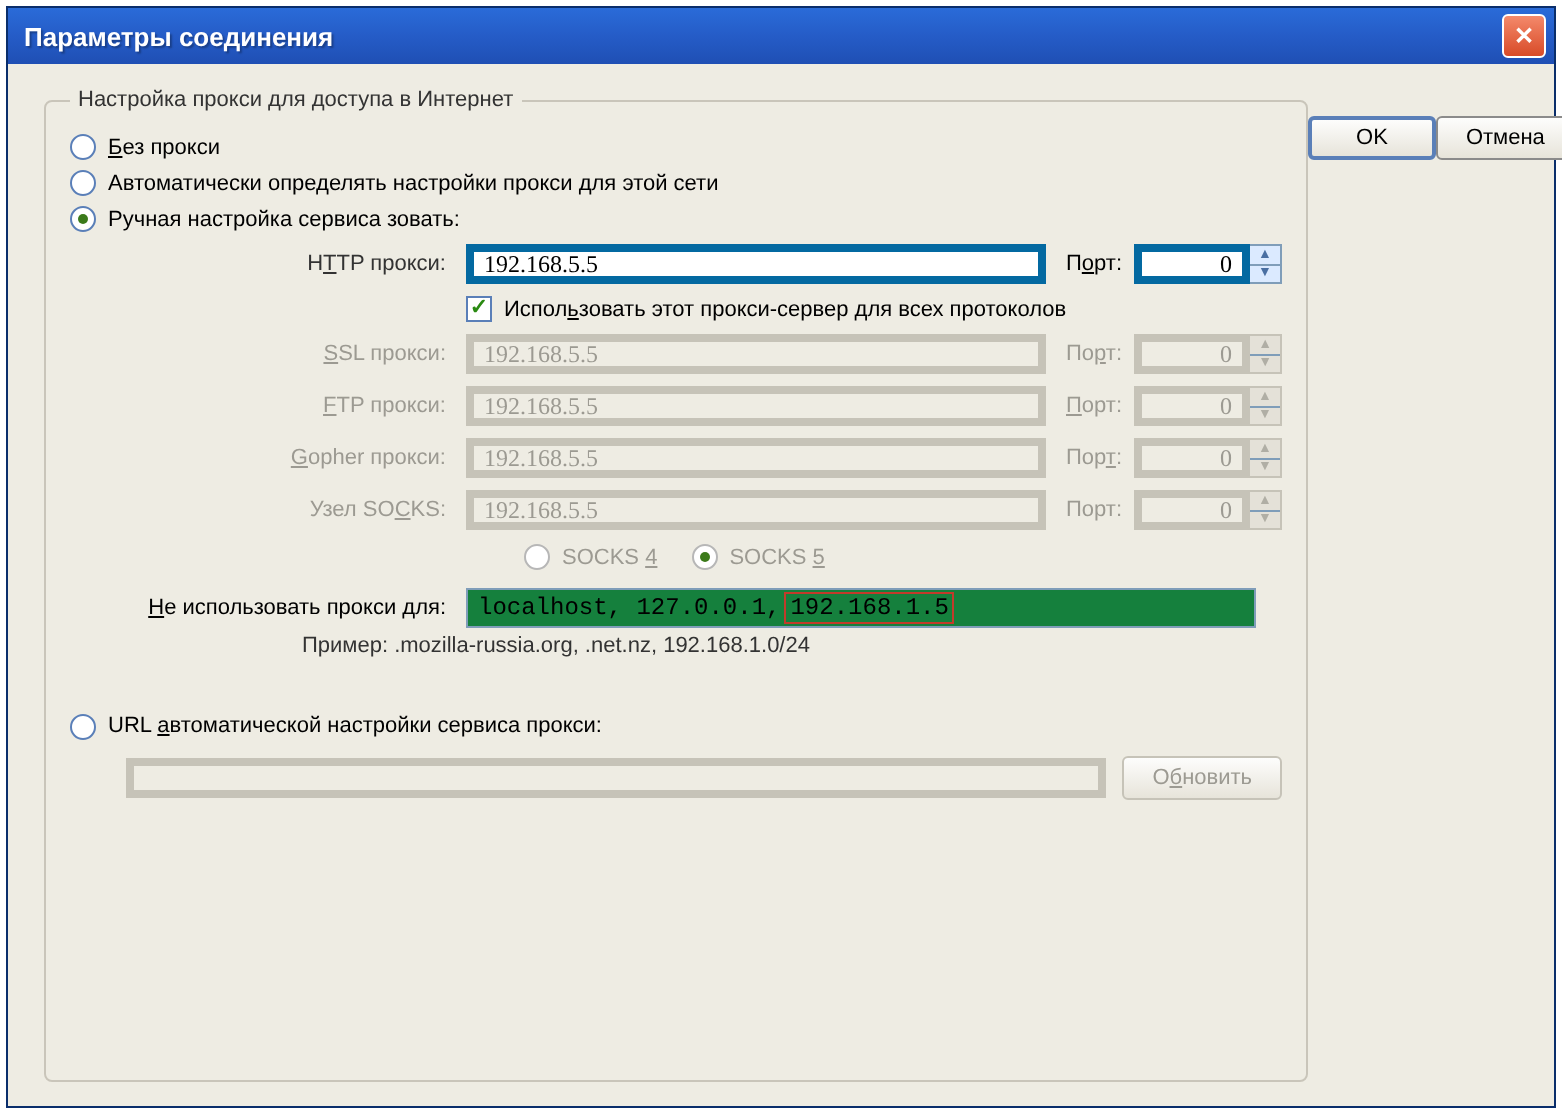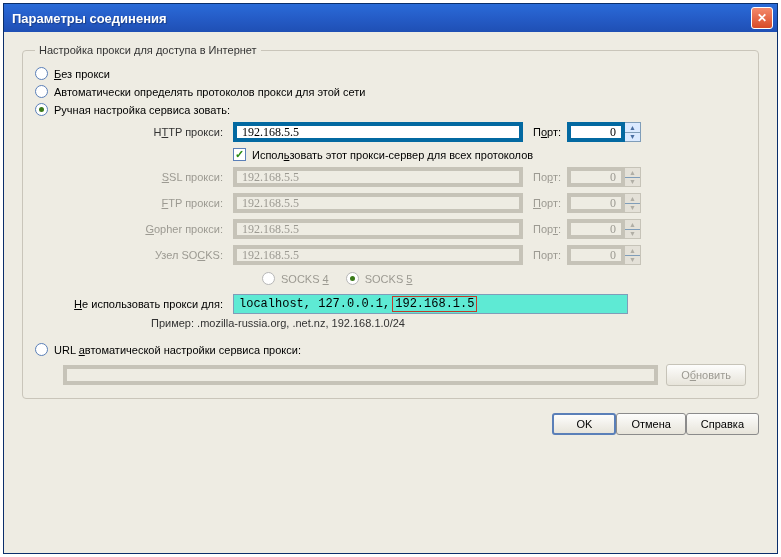--- a/index.html
+++ b/index.html
@@ -2,21 +2,21 @@
 <html><head>
 <meta charset="utf-8">
 <style>
   html,body{margin:0;padding:0;font-family:"Tahoma","Segoe UI",sans-serif;font-size:11px;background:#fff}
   .window{width:781px;height:557px;box-sizing:border-box;padding:3px;background:#fff}
   .inner{border:1px solid #0a2e6b;box-sizing:border-box;height:100%;display:flex;flex-direction:column}
   
   .titlebar{height:28px;background:linear-gradient(#2a6bd8,#255cc7 50%,#1f4fb4);display:flex;align-items:center;padding:0 4px 0 8px;color:#fff;font-weight:bold;font-size:13px}
   .title-text{flex:1;text-shadow:1px 1px 1px rgba(0,0,0,.3)}
   .close-btn{width:20px;height:20px;border:1px solid #fff;border-radius:3px;background:linear-gradient(#f4896b,#d84b28);display:flex;align-items:center;justify-content:center;color:#fff;font-weight:bold;font-size:12px;cursor:pointer}
-  .body{flex:1;background:#eeece3;padding:12px 18px 12px 18px;box-sizing:border-box;display:flex;flex-direction:column}
+  .body{flex:1;background:#eeece3;padding:12px 18px 12px 18px;box-sizing:border-box;display:flex;flex-direction:row}
   fieldset.group{border:1px solid #c9c5ba;border-radius:4px;padding:6px 12px 12px 12px;margin:0}
   legend{padding:0 4px;color:#333;font-size:11px}
   .opt{display:flex;align-items:center;gap:6px;margin:5px 0}
   .radio{width:13px;height:13px;border:1px solid #5a7fb8;border-radius:50%;background:#fff;display:inline-flex;align-items:center;justify-content:center;box-sizing:border-box}
   .radio.sel::after{content:"";width:5px;height:5px;border-radius:50%;background:#3b7a1a}
   .radio.dis{border-color:#b7b7b7}
   .chk{width:13px;height:13px;border:1px solid #5a7fb8;background:#fff;display:inline-flex;align-items:center;justify-content:center;box-sizing:border-box;font-size:11px;color:#2a8a12;font-weight:bold;line-height:1}
   .chk.checked::after{content:"✓"}
   .formgrid{margin-left:28px}
   .row{display:flex;align-items:center;margin:6px 0}
@@ -30,24 +30,24 @@
   .spin .inp{width:58px;text-align:right}
   .spin.dis .inp{background:#eeece3;color:#9c9a92;border-color:#c6c3b8}
   .spin-b{width:15px;display:flex;flex-direction:column;border:1px solid #7f9db9;border-left:none}
   .spin-b span{flex:1;display:flex;align-items:center;justify-content:center;font-size:7px;background:#dbeaff;color:#4a6fa2;cursor:pointer}
   .spin-b span+span{border-top:1px solid #7f9db9}
   .spin.dis .spin-b{border-color:#c6c3b8}
   .spin.dis .spin-b span{background:#e4e1d8;color:#b0aea5}
   .sockrow{margin-left:198px;display:flex;gap:16px;align-items:center;color:#9c9a92;margin-top:4px;margin-bottom:8px}
   .noproxy-row{display:flex;align-items:center;margin-top:6px}
   .noproxy-lbl{width:188px;text-align:right;padding-right:10px}
-  .noproxy-inp{flex:0 0 395px;height:20px;border:1px solid #7f9db9;background:#5eead4;padding:0 5px;font-family:"Courier New",monospace;font-size:12px;box-sizing:border-box;display:flex;align-items:center}
+  .noproxy-inp{flex:0 0 395px;height:20px;border:1px solid #7f9db9;background:#15803d;padding:0 5px;font-family:"Courier New",monospace;font-size:12px;box-sizing:border-box;display:flex;align-items:center}
   .redbox{border:1px solid #c23b2b;padding:0 2px;margin-left:2px}
   .example{margin-left:116px;color:#333;margin-top:3px;font-size:11px}
-  .urlrow{display:flex;align-items:center;gap:6px;margin-top:14px}
+  .urlrow{display:flex;align-items:flex-start;gap:6px;margin-top:28px}
   .autoconf{display:flex;align-items:center;gap:8px;margin:8px 0 0 28px}
   .autoconf .inp{flex:1}
   .btn{height:22px;padding:0 14px;border:1px solid #8b8b8b;border-radius:3px;background:linear-gradient(#fdfdfc,#e7e4da);font-family:inherit;font-size:11px;cursor:pointer}
   .btn.dis{color:#9c9a92;border-color:#c6c3b8;cursor:default}
   .btn.default{border:2px solid #5a7fb8;padding:0 22px;font-weight:normal}
   .footer{display:flex;justify-content:flex-end;gap:0;margin-top:14px}
   .u{text-decoration:underline}
 </style>
 </head>
 <body>
@@ -64,21 +64,21 @@
   <div class="body">
     <fieldset class="group">
       <legend>Настройка прокси для доступа в Интернет</legend>
 
       <div class="opt">
         <span class="radio"></span>
         <span><span class="u">Б</span>ез прокси</span>
       </div>
       <div class="opt">
         <span class="radio"></span>
-        <span>Автоматически определять протоколов прокси для этой сети</span>
+        <span>Автоматически определять настройки прокси для этой сети</span>
       </div>
       <div class="opt">
         <span class="radio sel"></span>
         <span>Ручная настройка сервиса зовать:</span>
       </div>
 
       <div class="formgrid">
 
         <div class="row">
           <span class="lbl">H<span class="u">T</span>TP прокси:</span>

